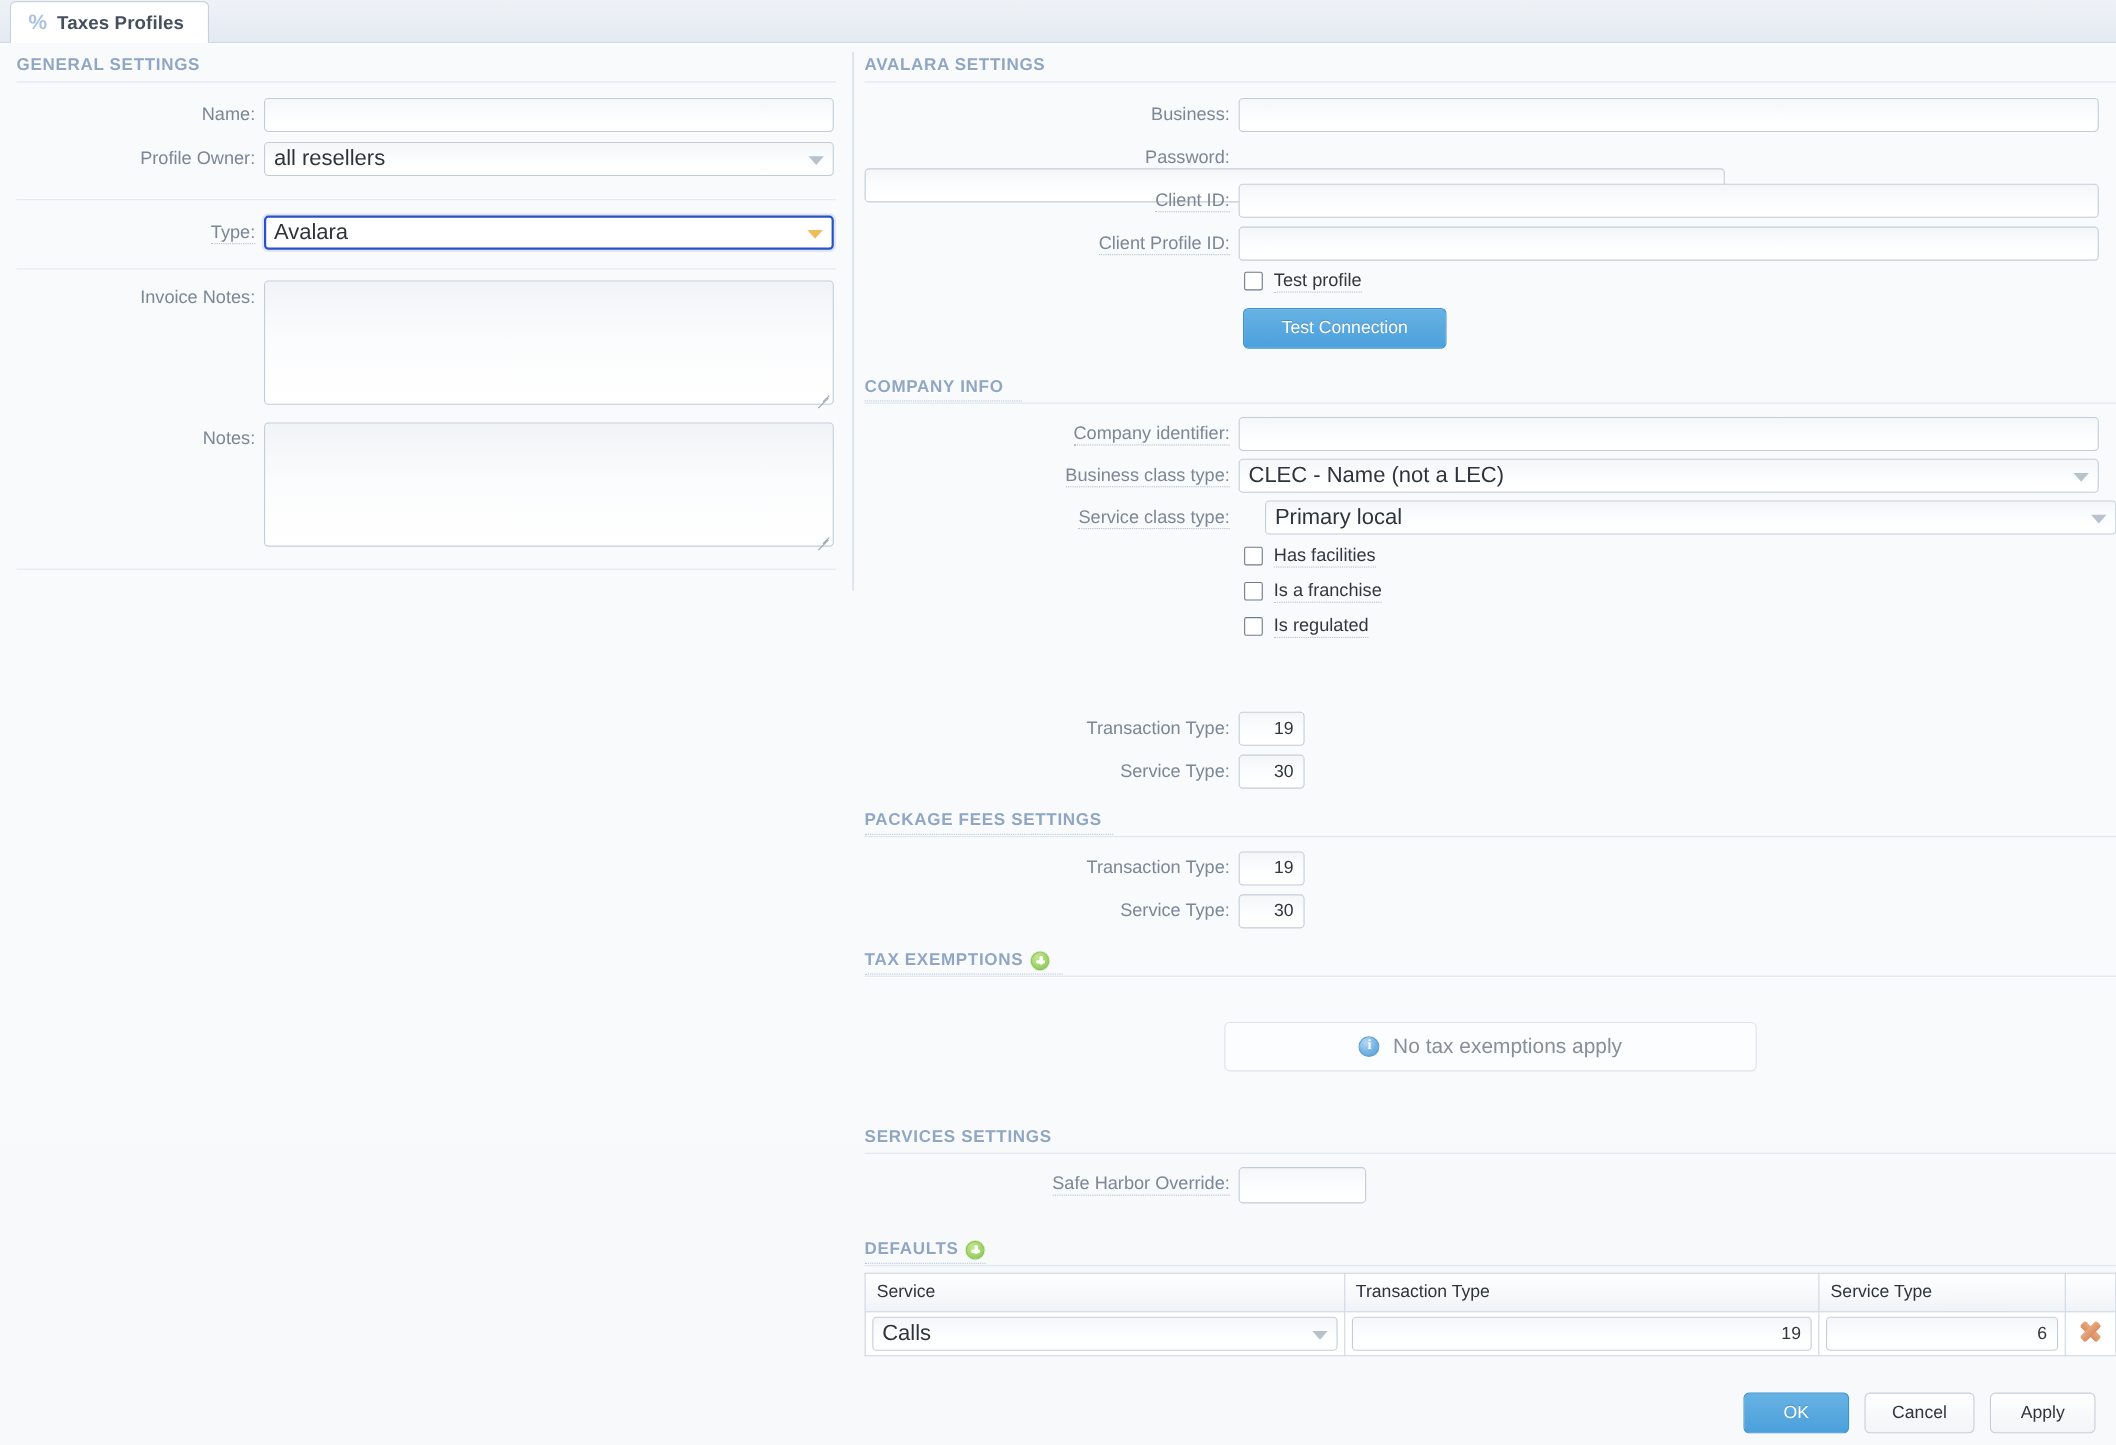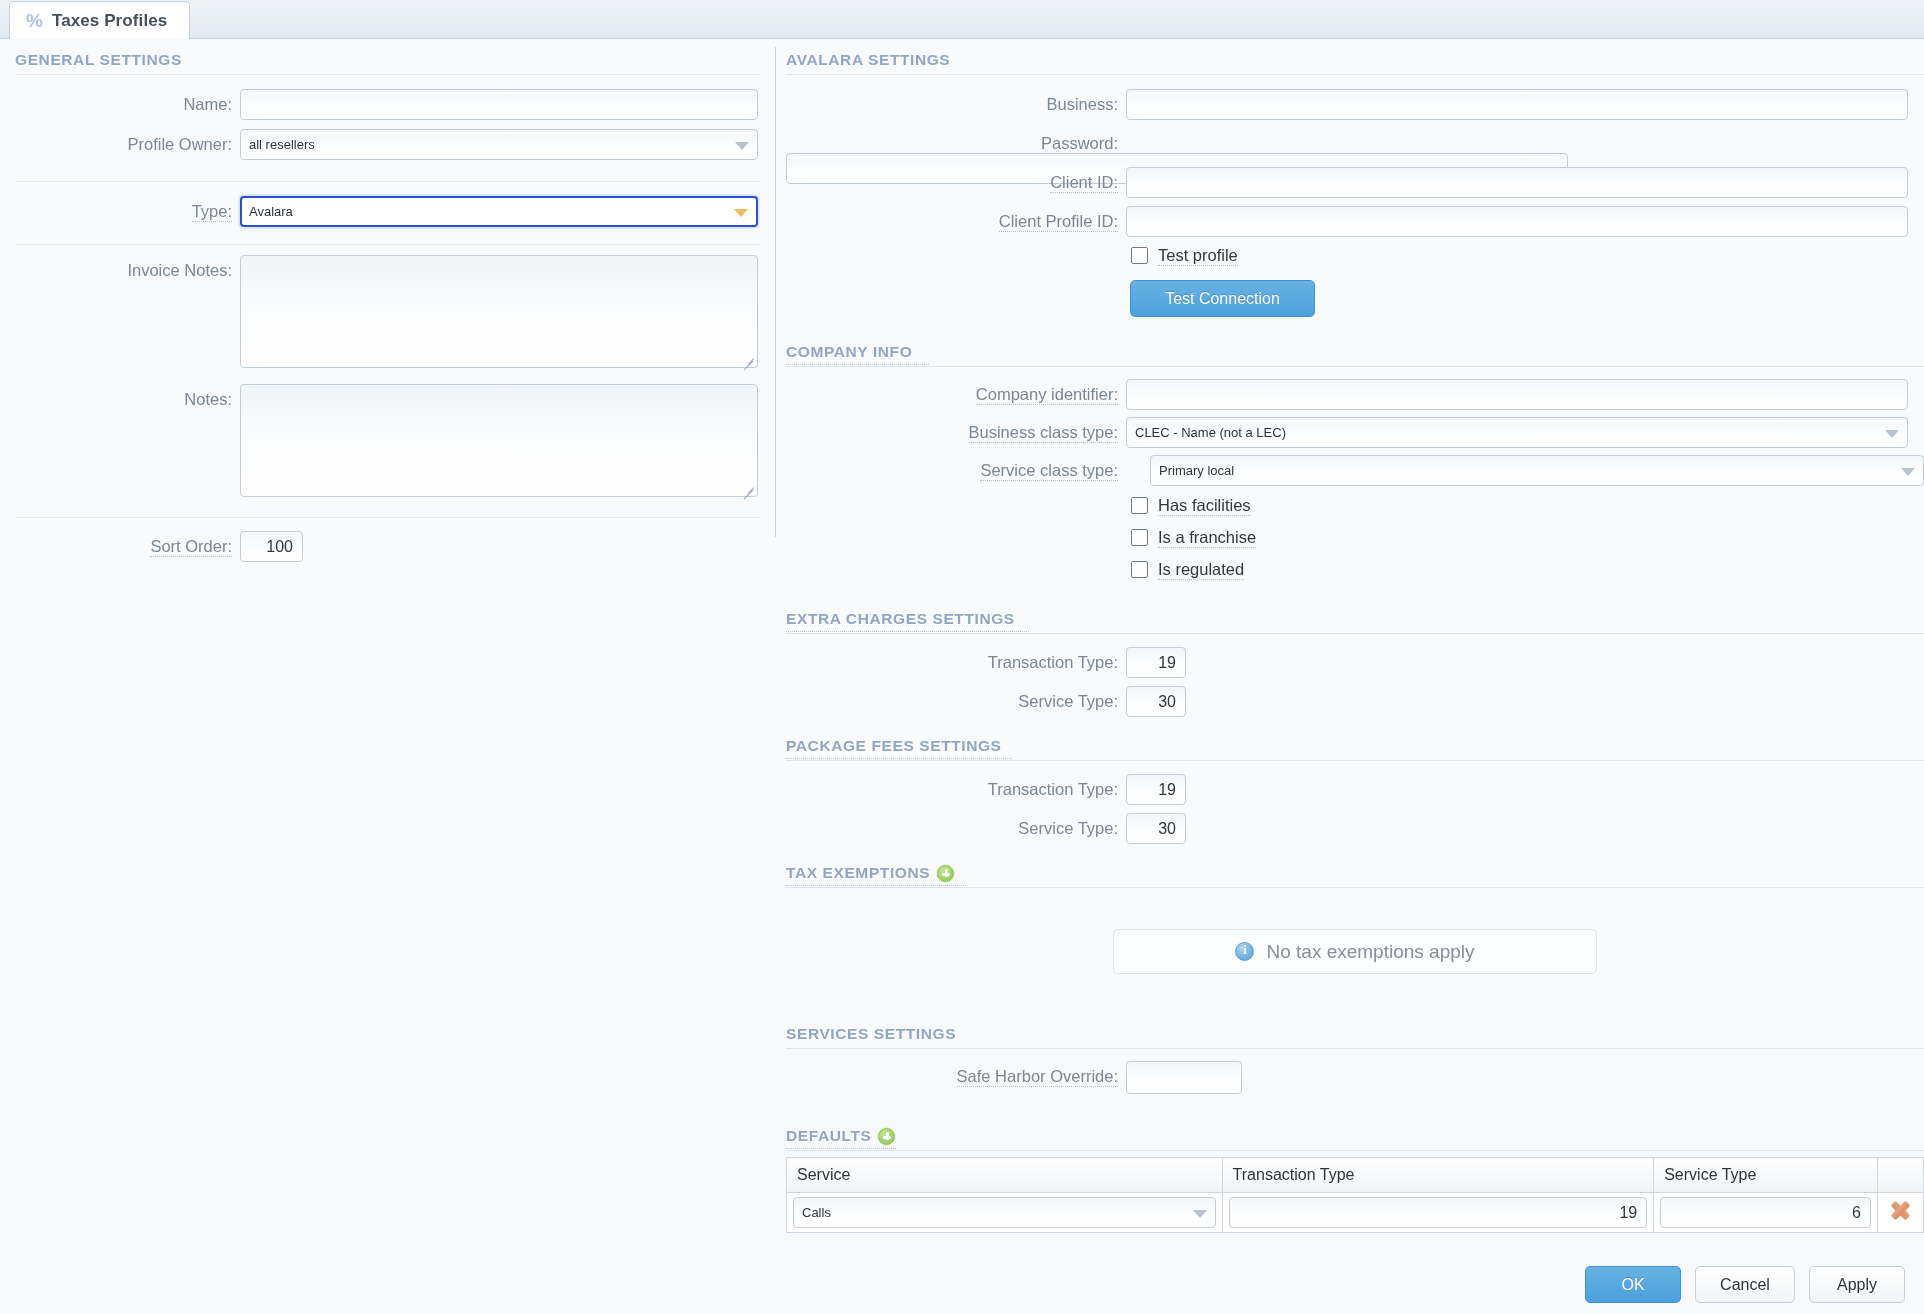--- a/index.html
+++ b/index.html
@@ -114,21 +114,21 @@
   .ta-grip:before { bottom: 3px; width: 13px; right: 0; }
   .ta-grip:after  { bottom: 7px; width: 8px; right: 0; }
 
   
   .sel {
     height: 31px; position: relative;
     border: 1px solid #c3cdd8; border-radius: 4px;
     background: linear-gradient(to bottom,#f4f6f8 0%, #fcfdfe 55%, #ffffff 100%);
     display: flex; align-items: center;
     padding: 0 26px 0 8px;
-    font-size: 13px; color: #2f343a;
+    font-size: 20px; color: #2f343a;
     cursor: default; white-space: nowrap; overflow: hidden;
   }
   .sel .arrow {
     position: absolute; right: 8px; top: 50%; margin-top: -3px;
     width: 0; height: 0;
     border-left: 7px solid transparent; border-right: 7px solid transparent;
     border-top: 8px solid #b8c2cd;
   }
   .sel.focused {
     border: 2px solid #2952c8; border-radius: 4px;
@@ -283,26 +283,20 @@
     <div class="row" style="position:absolute;left:0;top:345px;width:760px;">
       <div class="lbl" style="width:240px;">Notes:</div>
       <div class="ta-wrap">
         <textarea class="ta" style="width: 518px; height: 113px;"></textarea>
         <span class="ta-grip"></span>
       </div>
     </div>
 
     <div style="position:absolute;left:15px;top:478px;width:745px;height:1px;background:#e3e9f0;"></div>
 
-    <div class="row" style="position:absolute;left:0;top:492px;width:760px;">
-      <div class="lbl dotted" style="width:240px;">
-        <span>Sort Order:</span>
-      </div>
-      <input class="inp num" style="width: 63px;" type="text" value="100">
-    </div>
 
   </div>
 
   <div class="col-right">
 
     <div class="sec-wrap" style="position:absolute;left:0;top:12px;width:1138px;">
       <div class="sec">AVALARA SETTINGS</div>
       <div class="sec-rule"></div>
     </div>
 
@@ -384,25 +378,20 @@
         <span>Is a franchise</span>
       </span>
     </div>
     <div class="cb-row" style="position:absolute;left:345px;top:521px;">
       <span class="cb"></span>
       <span class="cb-lbl">
         <span>Is regulated</span>
       </span>
     </div>
 
-    <div class="sec-wrap" style="position:absolute;left:0;top:571px;width:1138px;">
-      <div class="sec">EXTRA CHARGES SETTINGS</div>
-      <div class="sec-underdot" style="width:243px;"></div>
-      <div class="sec-rule"></div>
-    </div>
 
     <div class="row" style="position:absolute;left:0;top:608px;width:1138px;">
       <div class="lbl" style="width:340px;">Transaction Type:</div>
       <input class="inp num" style="width: 60px;" type="text" value="19">
     </div>
 
     <div class="row" style="position:absolute;left:0;top:647px;width:1138px;">
       <div class="lbl" style="width:340px;">Service Type:</div>
       <input class="inp num" style="width: 60px;" type="text" value="30">
     </div>

